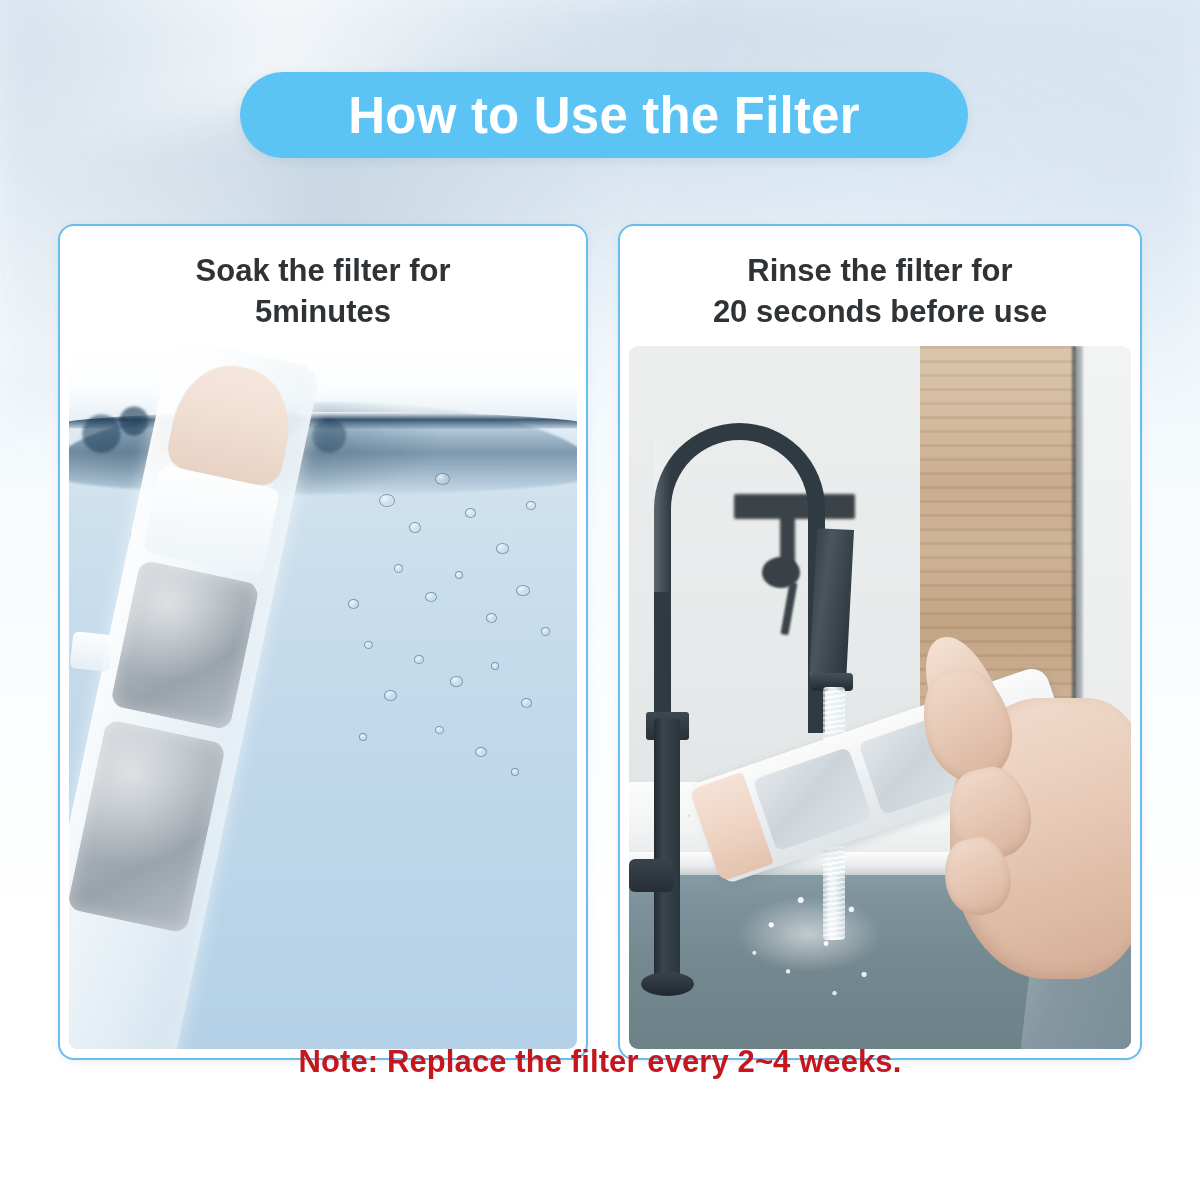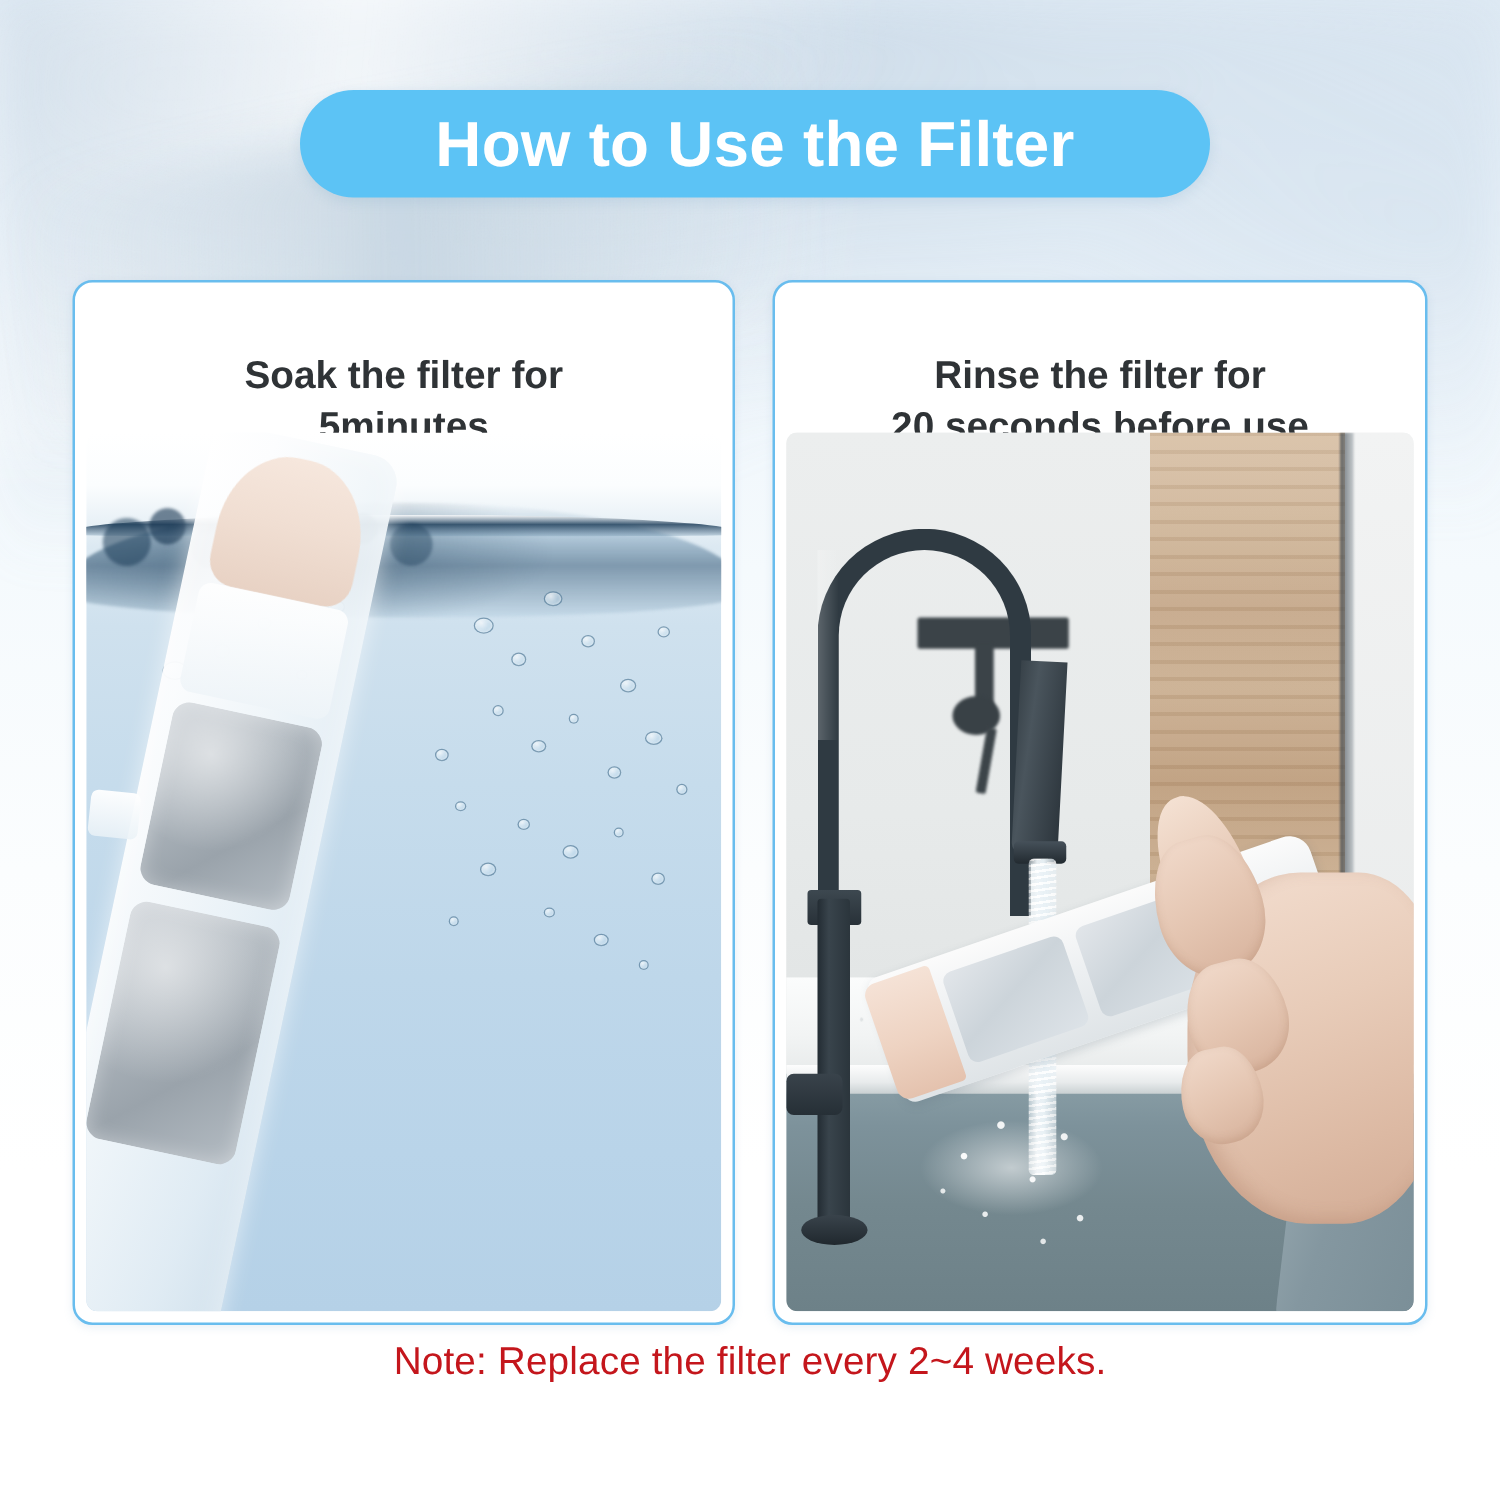--- a/index.html
+++ b/index.html
@@ -111,21 +111,20 @@
     left: 0; right: 0;
     top: 24px;
     text-align: center;
     color: #2f3336;
     font-size: 31px;
     font-weight: bold;
     line-height: 1.33;
     white-space: pre-line;
     padding: 0 10px;
     box-sizing: border-box;
-    margin-top: 29px;
   }
 
   .photo {
     position: absolute;
     left: 9px;
     right: 9px;
     bottom: 9px;
     top: 120px;
     border-radius: 9px;
     overflow: hidden;
@@ -563,25 +562,25 @@
     height: 17%;
     border-radius: 48% 48% 40% 40% / 58% 58% 42% 42%;
     background: linear-gradient(170deg, #f5e2d4 0%, #e6c9b6 60%, #d9b5a0 100%);
     transform: rotate(-22deg);
   }
 
   
   .note {
     position: absolute;
     left: 0; right: 0;
-    top: 1071px;
+    top: 1044px;
     text-align: center;
     color: #c4161c;
     font-size: 31px;
-    font-weight: normal;
+    font-weight: bold;
     letter-spacing: .1px;
     white-space: nowrap;
   }
 </style>
 </head>
 <body>
 
 <div id="page">
 
   <div class="bg-base"></div>

